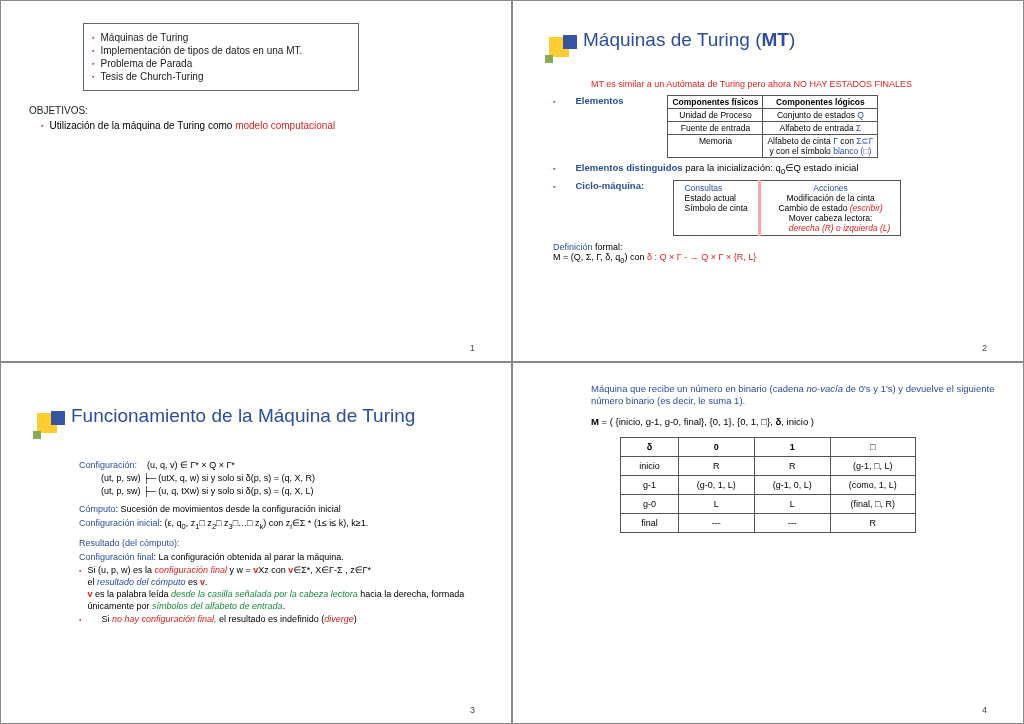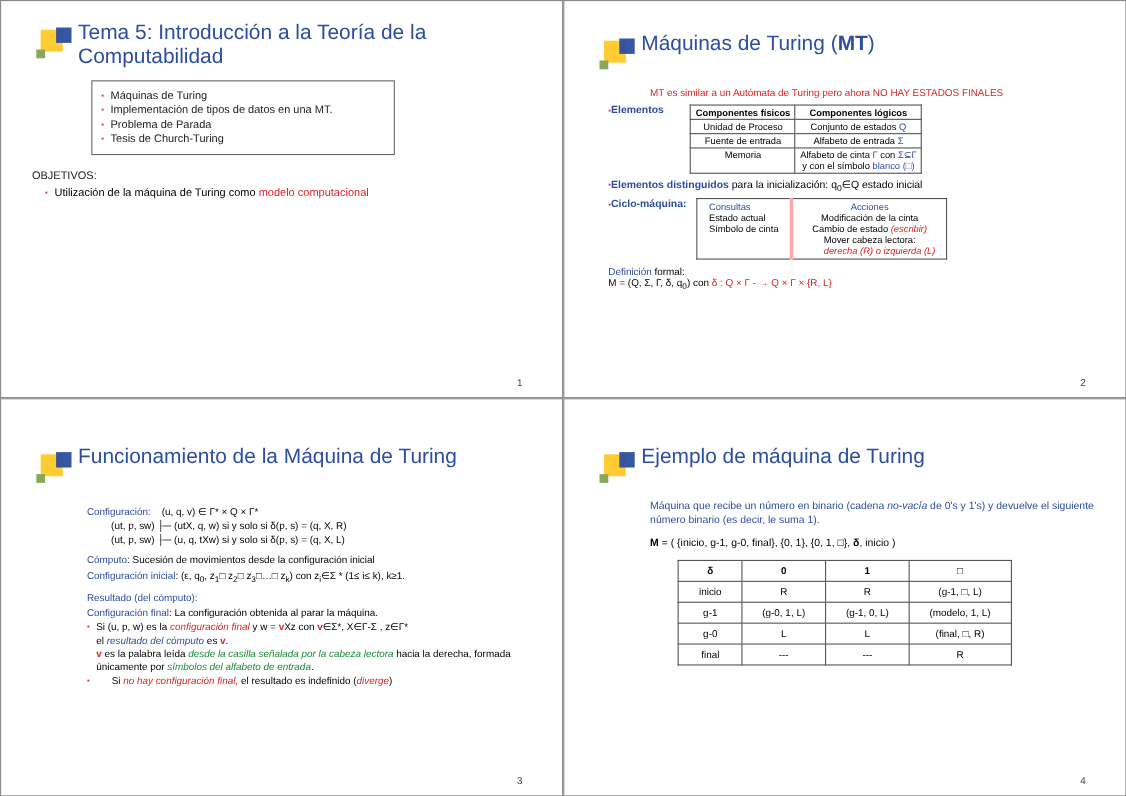--- a/index.html
+++ b/index.html
@@ -19,21 +19,21 @@
   ul.bullets li { margin: 2px 0; font-size: 10px; color: #222; }
   .section-label { font-size: 10px; color: #222; margin: 6px 0 4px 0; }
   .obj-item { display: flex; gap: 6px; margin: 4px 0 6px 12px; font-size: 10px; }
   .obj-item .b { color: #c62e8d; font-size: 7px; margin-top: 2px; }
   .red { color: #d22; }
   .blue { color: #2c4da0; }
   .ibluei { color: #2c4da0; font-style: italic; }
   .iredi { color: #d22; font-style: italic; }
   .igreeni { color: #1a8a3a; font-style: italic; }
   .note { font-size: 9px; color: #d22; margin: 2px 0 6px 50px; }
-  .elrow { display: flex; align-items: flex-start; gap: 0; margin: 4px 0 4px 12px; font-size: 9.5px; }
+  .elrow { display: flex; align-items: flex-start; gap: 20px; margin: 4px 0 4px 12px; font-size: 9.5px; }
   .elrow .b { color: #c62e8d; font-size: 7px; margin-top: 3px; }
   table.tb { border-collapse: collapse; font-size: 8.5px; }
   table.tb td, table.tb th { border: 1px solid #555; padding: 1px 4px; text-align: center; }
   table.tb th { font-weight: bold; }
   .smalltext { font-size: 8.5px; }
   .defn { font-size: 9px; margin: 6px 0 0 12px; }
   .content3 { margin-left: 50px; font-size: 9px; line-height: 1.35; }
   .content3 .row { margin: 1px 0; }
   table.delta { border-collapse: collapse; font-size: 9px; margin: 10px auto 0 auto; }
   table.delta td, table.delta th { border: 1px solid #555; padding: 4px 18px; text-align: center; }
@@ -41,28 +41,20 @@
   .mdef { font-size: 9.5px; margin: 4px 0 6px 50px; }
   .subhead { color: #2c4da0; font-size: 9px; }
   .cycbox { border: 1px solid #555; }
 </style>
 </head>
 <body>
 
 <div class="grid">
 
   <div class="slide">
-    <div class="title-row">
-      <div class="logo">
-          <div class="sq-y"></div>
-          <div class="sq-b"></div>
-          <div class="sq-g"></div>
-        </div>
-      <h1>Tema 5: Introducción a la Teoría de la Computabilidad</h1>
-    </div>
     <div class="list-box">
       <ul class="bullets">
         <li>Máquinas de Turing</li>
         <li>Implementación de tipos de datos en una MT.</li>
         <li>Problema de Parada</li>
         <li>Tesis de Church-Turing</li>
       </ul>
     </div>
     <div class="section-label">OBJETIVOS:</div>
     <div class="obj-item">
@@ -172,28 +164,20 @@
           <span class="b" style="color:#c62e8d;font-size:7px;margin-top:2px">▪</span>
           <span>
         <span>Si </span><span class="iredi">no hay configuración final,</span><span> el resultado es indefinido (</span><span class="iredi">diverge</span><span>)</span>
       </span>
         </div>
     </div>
     <div class="pagenum">3</div>
   </div>
 
   <div class="slide">
-    <div class="title-row" style="margin-top:24px;margin-bottom:10px">
-      <div class="logo">
-          <div class="sq-y"></div>
-          <div class="sq-b"></div>
-          <div class="sq-g"></div>
-        </div>
-      <h1>Ejemplo de máquina de Turing</h1>
-    </div>
     <div class="desc4">
       <span>Máquina que recibe un número en binario (cadena </span><i>no-vacía</i><span> de 0's y 1's) y devuelve el siguiente número binario (es decir, le suma 1).</span>
     </div>
     <div class="mdef">
       <b>M</b> = ( {inicio, g-1, g-0, final}, {0, 1}, {0, 1, □}, <b>δ</b>, inicio )
     </div>
     <table class="delta">
       <tbody>
           <tr>
             <th>δ</th>
@@ -204,21 +188,21 @@
       <tr>
             <td>inicio</td>
             <td>R</td>
             <td>R</td>
             <td>(g-1, □, L)</td>
           </tr>
       <tr>
             <td>g-1</td>
             <td>(g-0, 1, L)</td>
             <td>(g-1, 0, L)</td>
-            <td>(modelo, 1, L)</td>
+            <td>(como, 1, L)</td>
           </tr>
       <tr>
             <td>g-0</td>
             <td>L</td>
             <td>L</td>
             <td>(final, □, R)</td>
           </tr>
       <tr>
             <td>final</td>
             <td>---</td>

